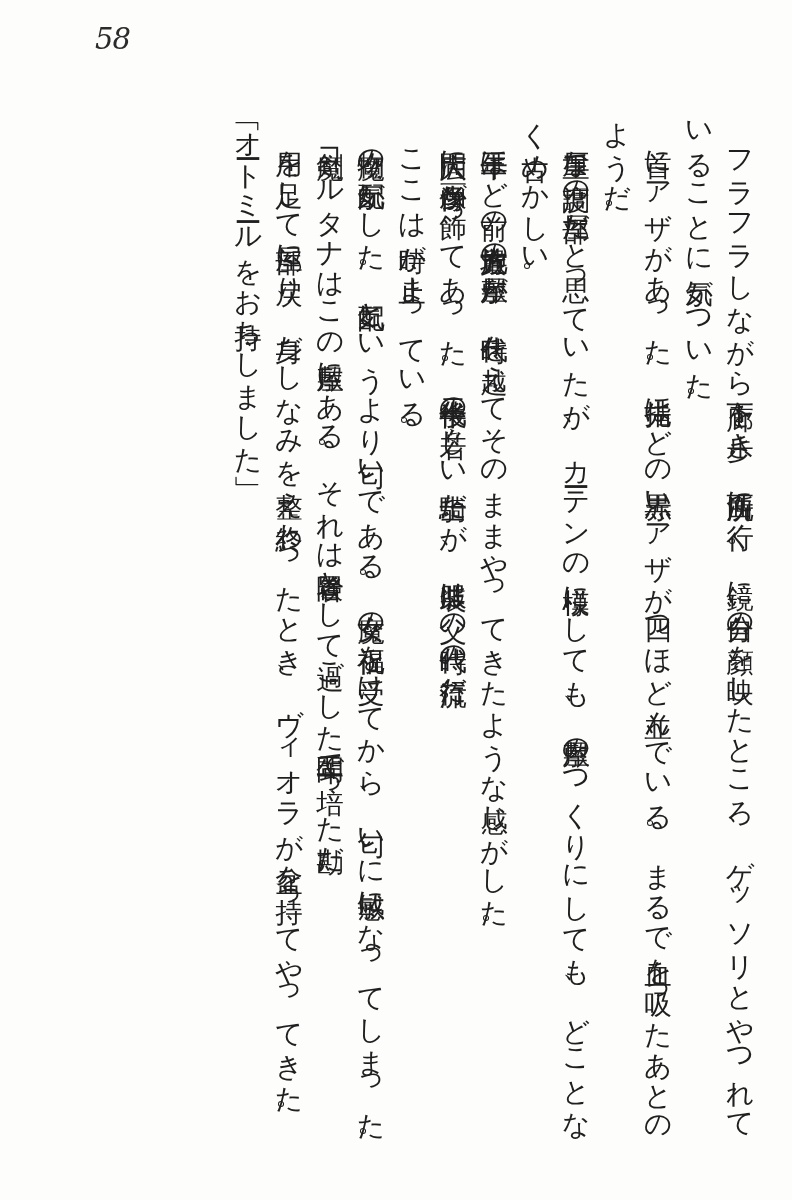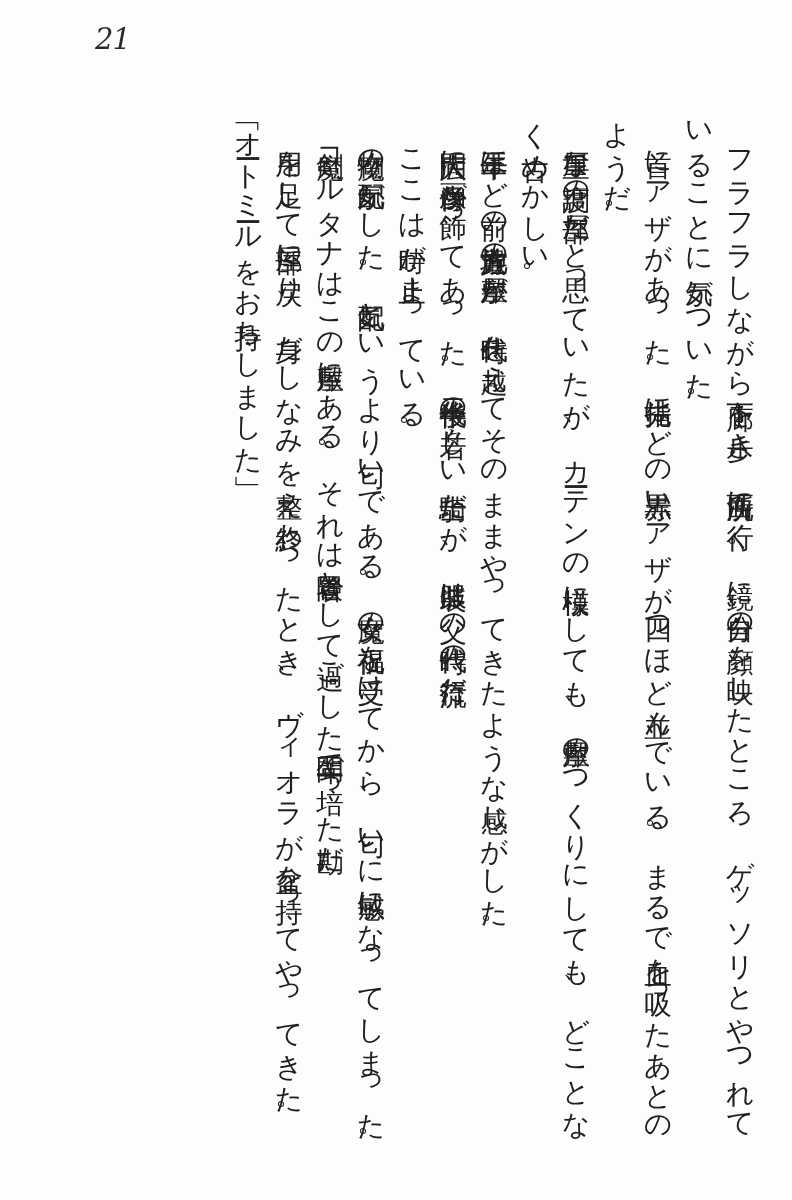--- a/index.html
+++ b/index.html
@@ -51,21 +51,21 @@
   }
   
   .text-block p.quote {
     text-indent: 0.4em;
   }
 </style>
 </head>
 <body>
 
 <div class="page">
-  <div class="page-number">21</div>
+  <div class="page-number">58</div>
 
   <div class="text-block">
     <p>フラフラしながら廊下を歩き、洗面所に行く。鏡に自分の顔を映したところ、ゲッソリとやつれていることに気がついた。</p>
     <p>首にアザがあった。指先ほどの赤黒いアザが四つほど並んでいる。まるで血を吸ったあとのようだ。</p>
     <p>重厚な調度の部屋だと思っていたが、カーテンの模様にしても、屋敷のつくりにしても、どことなく古めかしい。</p>
     <p>三十年ほど前の地方貴族の屋敷が、時代を越えてそのままやってきたような感じがした。</p>
     <p>大広間に肖像画が飾ってあった。二十代後半の若々しい騎士だが、服装は父の時代の流行だ。</p>
     <p>ここは時が止まっている。</p>
     <p>魔物の気配がした。気配というより匂いである。魔女の祝福を受けてから、匂いに敏感になってしまった。</p>
     <p class="tight">魔剣コルタナはこの屋敷にある。それは冒険者として過ごした二年間で培った勘だ。</p>

